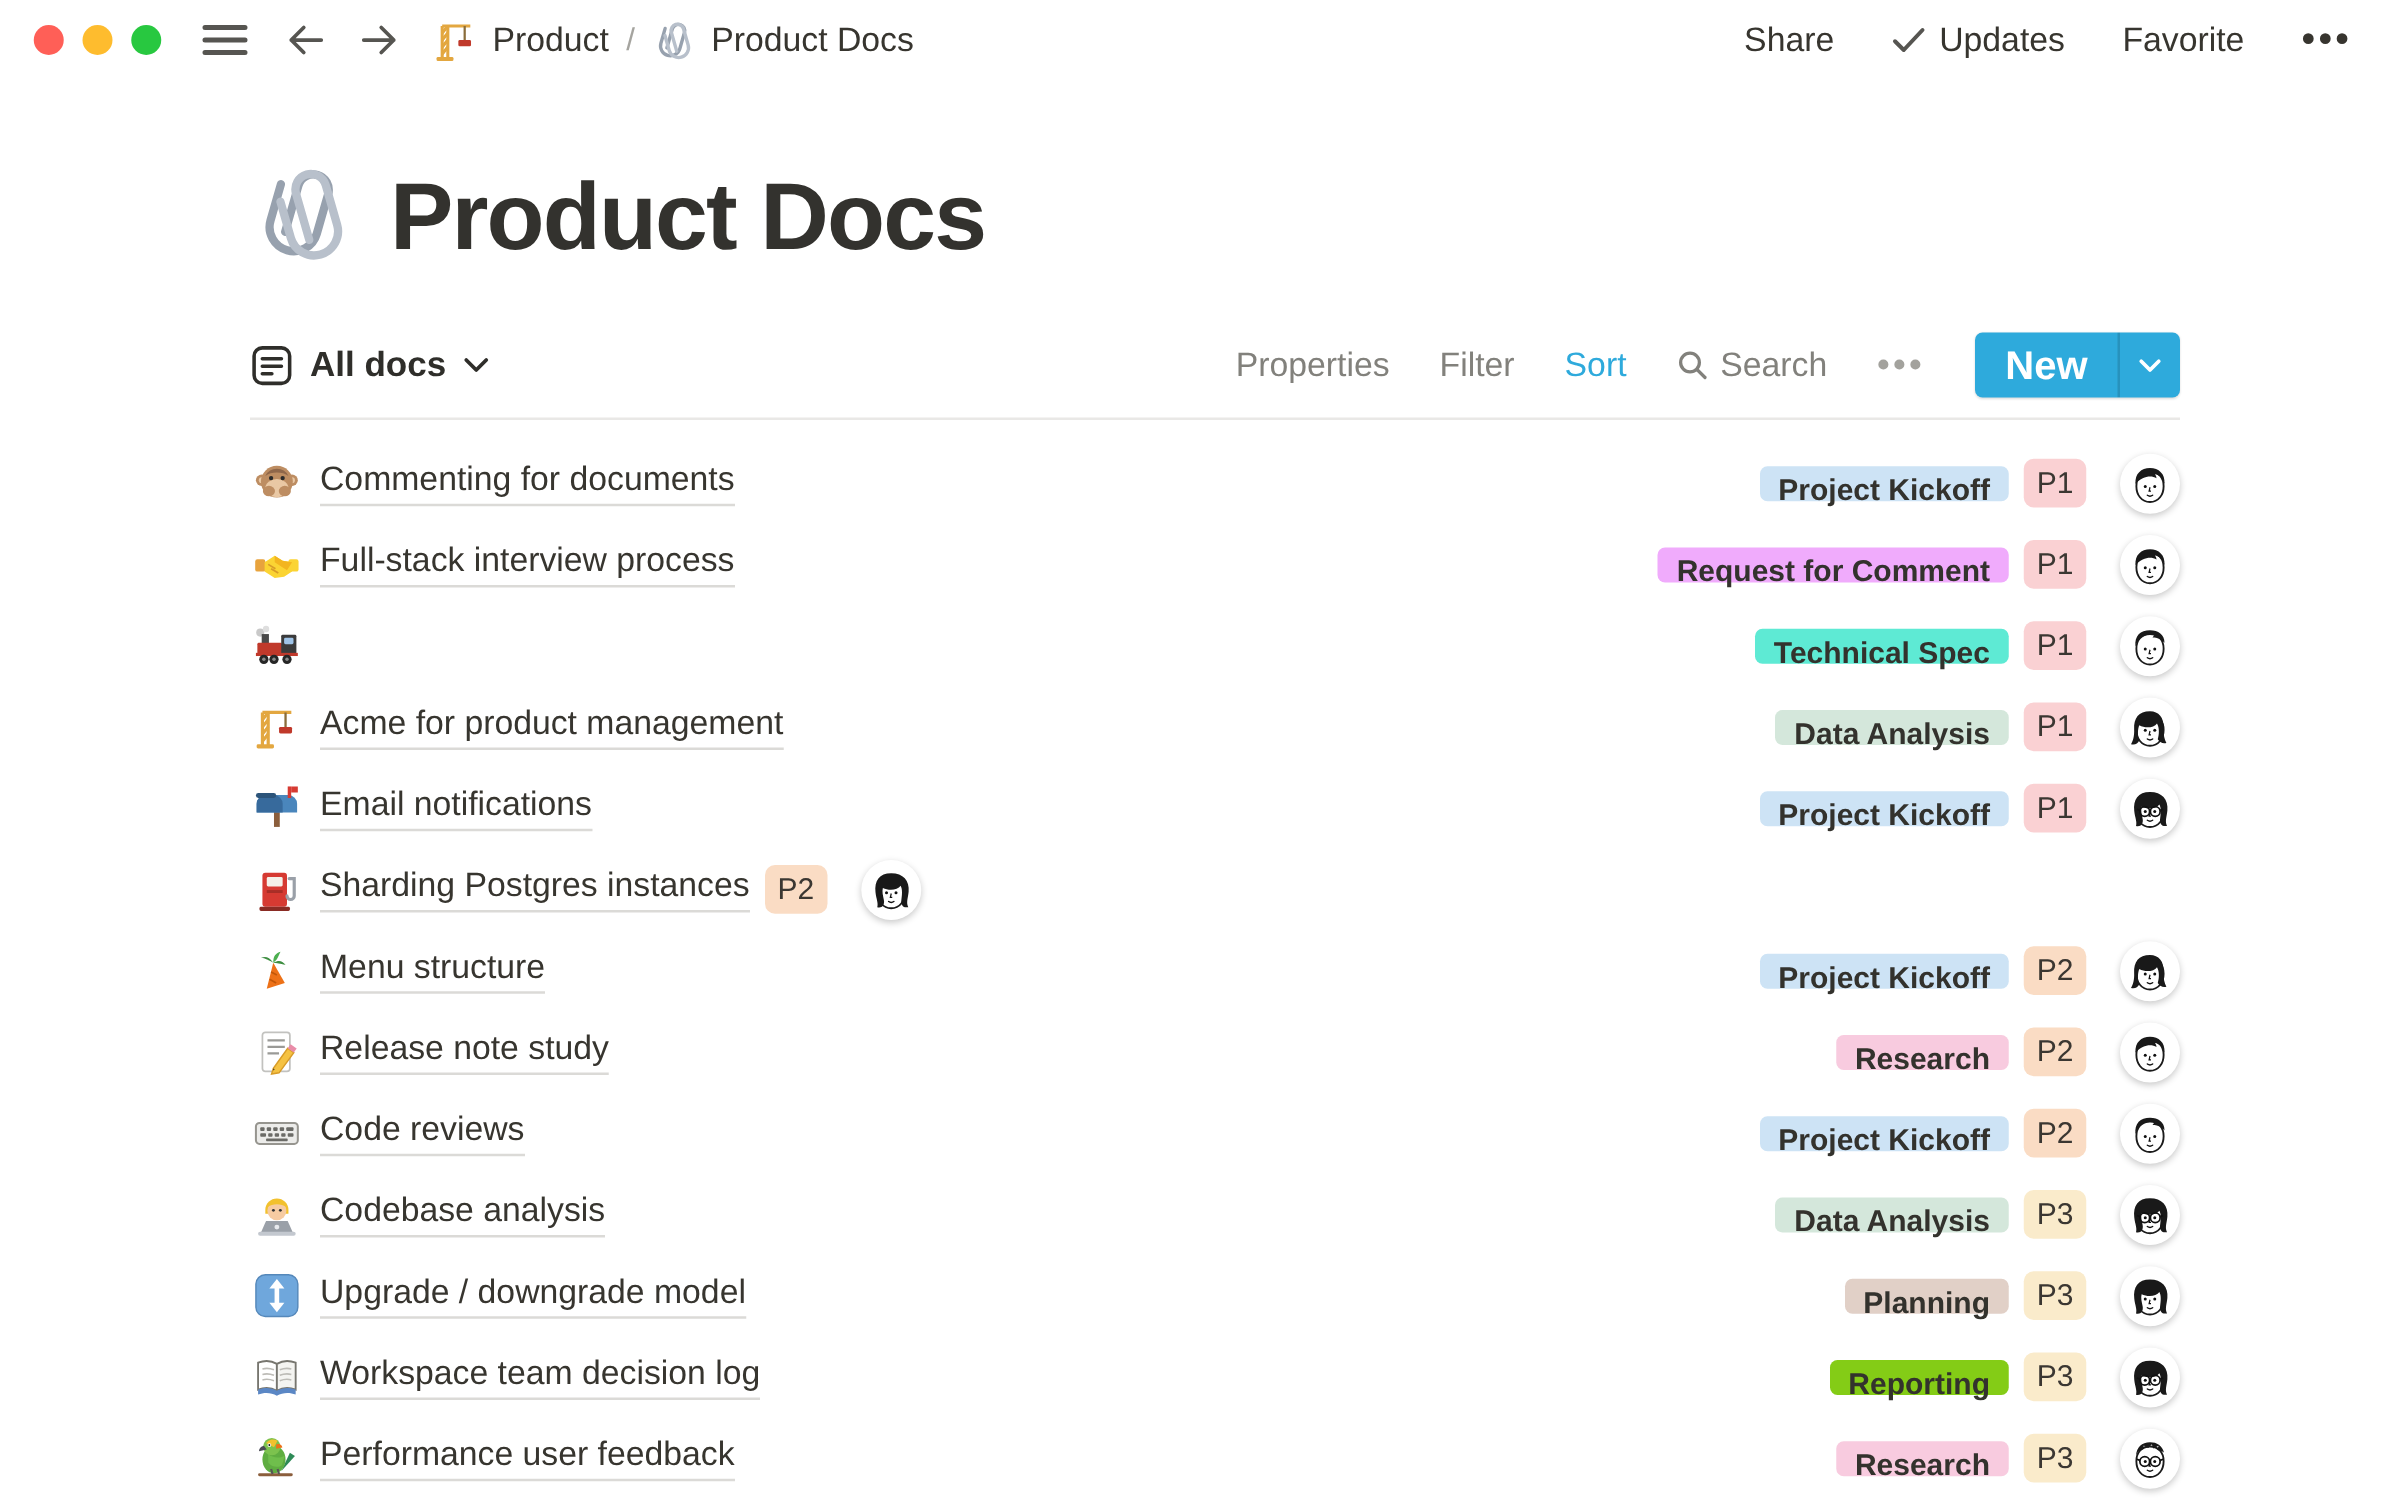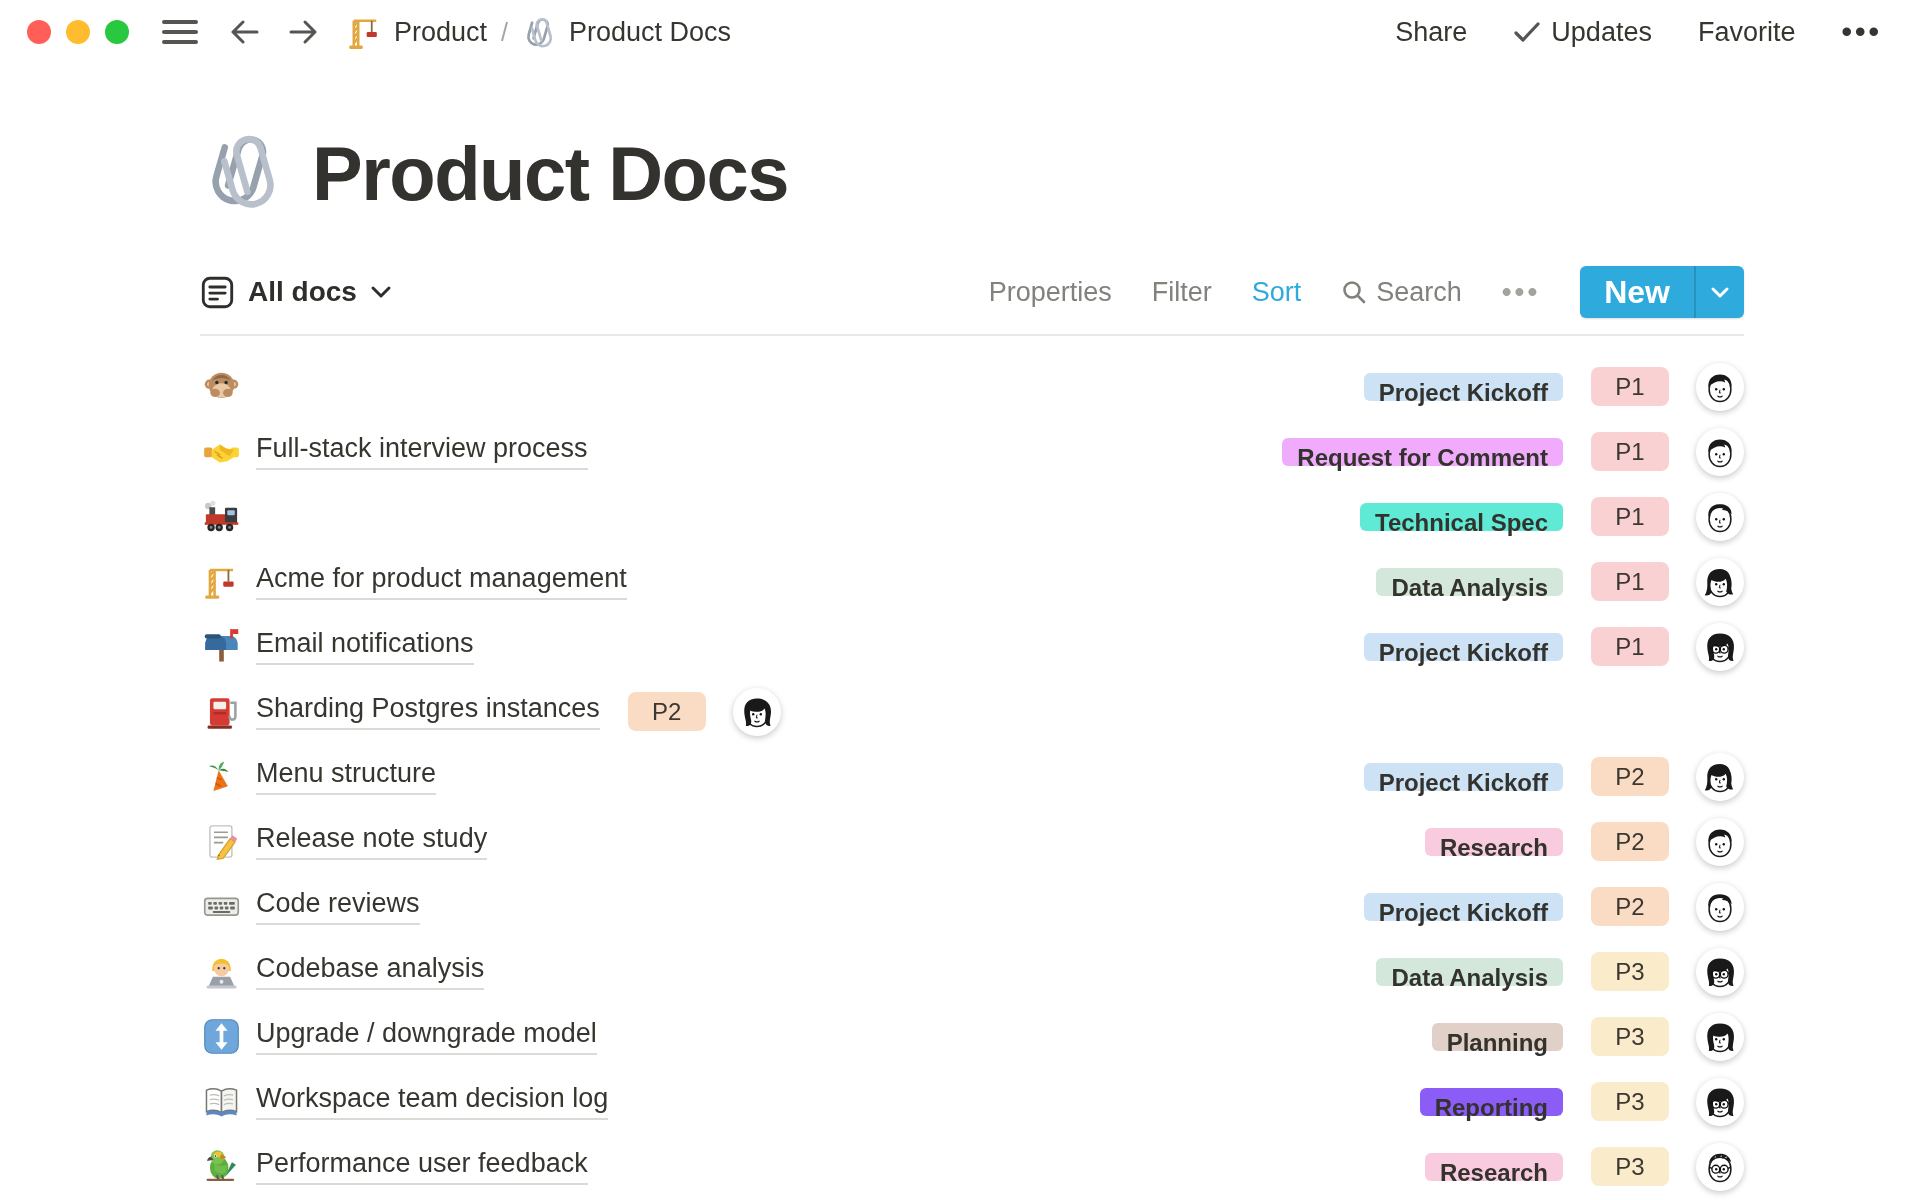--- a/index.html
+++ b/index.html
@@ -43,21 +43,21 @@
   .new-split { width:2px; background:rgba(0,0,0,.14); }
   .new-caret { display:flex; align-items:center; padding:0 14px; }
   .divider { border-top:2px solid #E9E8E6; }
   
   .rows { margin-top:18px; }
   .row { display:flex; align-items:center; height:65px; cursor:pointer; }
   .row-icon { width:42px; margin-right:14px; display:flex; justify-content:center; }
   .row-icon svg { width:37px; height:37px; display:block; }
   .row-name { font-size:27px; font-weight:500; color:#37352F; border-bottom:2px solid #DBDAD7; padding-bottom:3px; line-height:1.15; }
   .tag { margin-left:auto; height:28px; line-height:39px; padding:0 15px; border-radius:6px; font-size:24px; color:#33322D; white-space:nowrap;font-weight:bold; }
-  .prio { width:78px; text-align:center; height:39px; line-height:39px; border-radius:8px; font-size:24px; margin-left:28px; color:#3B3732; }
+  .prio { width:50px; text-align:center; height:39px; line-height:39px; border-radius:8px; font-size:24px; margin-left:12px; color:#3B3732; }
   .avatar { width:48px; height:48px; border-radius:50%; margin-left:27px; background:#fff; box-shadow:0 2px 6px rgba(0,0,0,.22); flex:none; }
   .avatar svg { width:48px; height:48px; display:block; }
 </style>
 </head>
 <body>
 
 <div class="topbar">
   <div class="lights">
     <span class="light" style="background: rgb(255, 95, 87);"></span>
     <span class="light" style="background: rgb(254, 188, 46);"></span>
@@ -201,20 +201,21 @@
             <circle cx="26.5" cy="14" r="2" fill="#E9C8A4"></circle>
             <circle cx="16" cy="15" r="11" fill="#BD8D62"></circle>
             <path d="M8 11a9 9 0 0 1 16 0c-2-1.5-5-2.3-8-2.3S10 9.5 8 11z" fill="#8f674a"></path>
             <ellipse cx="16" cy="19.5" rx="8" ry="6.3" fill="#E9C8A4"></ellipse>
             <circle cx="12" cy="12.5" r="1.5" fill="#2b2b2b"></circle>
             <circle cx="20" cy="12.5" r="1.5" fill="#2b2b2b"></circle>
             <ellipse cx="10.5" cy="21.5" rx="4.2" ry="3.6" fill="#BD8D62"></ellipse>
             <ellipse cx="21.5" cy="21.5" rx="4.2" ry="3.6" fill="#BD8D62"></ellipse>
           </svg>
         </span>
+        <span class="row-name">Commenting for documents</span>
         <span class="tag" style="background: rgb(205, 227, 245);">Project Kickoff</span>
         <span class="prio" style="background: rgb(250, 209, 211);">P1</span>
         <span class="avatar">
           <svg viewBox="0 0 48 48">
             <circle cx="24" cy="24" r="23.5" fill="#fff"></circle>
             <path d="M24 14.2c6.9 0 10.9 4.9 10.9 11.7S30.9 38.6 24 38.6 13.1 32.7 13.1 25.9 17.1 14.2 24 14.2z" fill="#fff" stroke="#1b1b1b" stroke-width="1.5"></path>
             <path d="M12.4 24c-.6-8 4.6-12.6 11.6-12.6S36.2 16 35.6 24c-1.6-4.6-4.1-7.1-7.6-7.6.8 1 1.2 2 1.2 3.1-4.6-2.6-11.2-1.5-16.8 4.5z" fill="#191919"></path>
             <circle cx="20.2" cy="26.2" r="1.2" fill="#111"></circle>
             <circle cx="27.8" cy="26.2" r="1.2" fill="#111"></circle>
             <path d="M24 26.8l-.7 3.1h1.5" fill="none" stroke="#111" stroke-width="1"></path>
@@ -510,21 +511,21 @@
           <svg viewBox="0 0 32 32">
             <path d="M16 7C12 4.6 7 4.6 3 6.2v18.6c4-1.6 9-1.6 13 .8z" fill="#ffffff" stroke="#77766F" stroke-width="1.3"></path>
             <path d="M16 7c4-2.4 9-2.4 13-.8v18.6c-4-1.6-9-1.6-13 .8z" fill="#F4F4F1" stroke="#77766F" stroke-width="1.3"></path>
             <path d="M3 24.8c4-1.6 9-1.6 13 .8 4-2.4 9-2.4 13-.8v3.4c-4-1.6-9-1.6-13 .8-4-2.4-9-2.4-13-.8z" fill="#5B87C5"></path>
             <g stroke="#bdbcb7" stroke-width="1.1" fill="none">
               <path d="M6 10.5c2.6-.7 5-.6 8 .6M6 14.3c2.6-.7 5-.6 8 .6M6 18.1c2.6-.7 5-.6 8 .6M18 11.1c3-1.2 5.4-1.3 8-.6M18 14.9c3-1.2 5.4-1.3 8-.6M18 18.7c3-1.2 5.4-1.3 8-.6"></path>
             </g>
           </svg>
         </span>
         <span class="row-name">Workspace team decision log</span>
-        <span class="tag" style="background: #8b5cf6;">Reporting</span>
+        <span class="tag" style="background: #84cc16;">Reporting</span>
         <span class="prio" style="background: rgb(250, 235, 203);">P3</span>
         <span class="avatar">
           <svg viewBox="0 0 48 48">
             <circle cx="24" cy="24" r="23.5" fill="#fff"></circle>
             <path d="M24 14.2c6.9 0 10.9 4.9 10.9 11.7S30.9 38.6 24 38.6 13.1 32.7 13.1 25.9 17.1 14.2 24 14.2z" fill="#fff" stroke="#1b1b1b" stroke-width="1.5"></path>
             <path d="M24 10.5c-9.6 0-13.6 6-12.6 15.2.6 5.5 2.4 8.5 1.4 12 3.8 1 6.1-1.8 5.3-5.8-.7-3.4-1.6-6.5-.8-9.5 4.6 2.3 11.7 2 14.2-1.8 1.6 3 1.2 7.5.6 11.1-.7 4 1.6 7 5.5 6-1.8-3.8-.2-7.1.3-12.3.9-9-4.4-14.9-13.9-14.9z" fill="#191919"></path>
             <circle cx="20.2" cy="26.2" r="1.2" fill="#111"></circle>
             <circle cx="27.8" cy="26.2" r="1.2" fill="#111"></circle>
             <path d="M24 26.8l-.7 3.1h1.5" fill="none" stroke="#111" stroke-width="1"></path>
             <path d="M21.9 33.2c1.4 1 2.8 1 4.2 0" fill="none" stroke="#111" stroke-width="1.2" stroke-linecap="round"></path>

